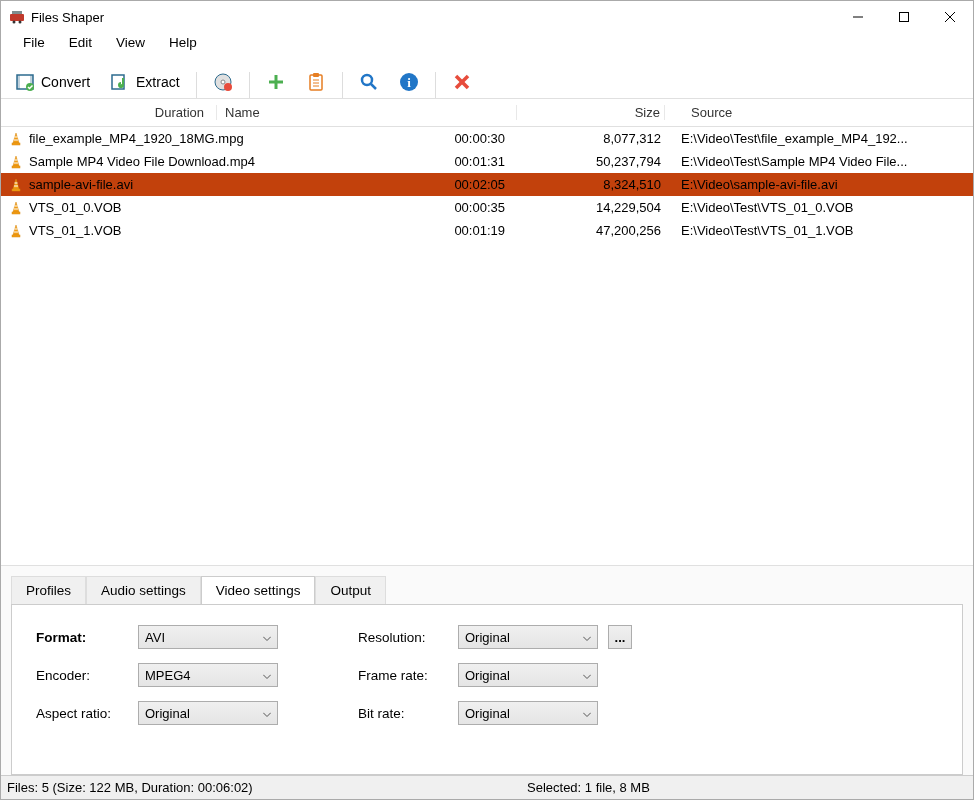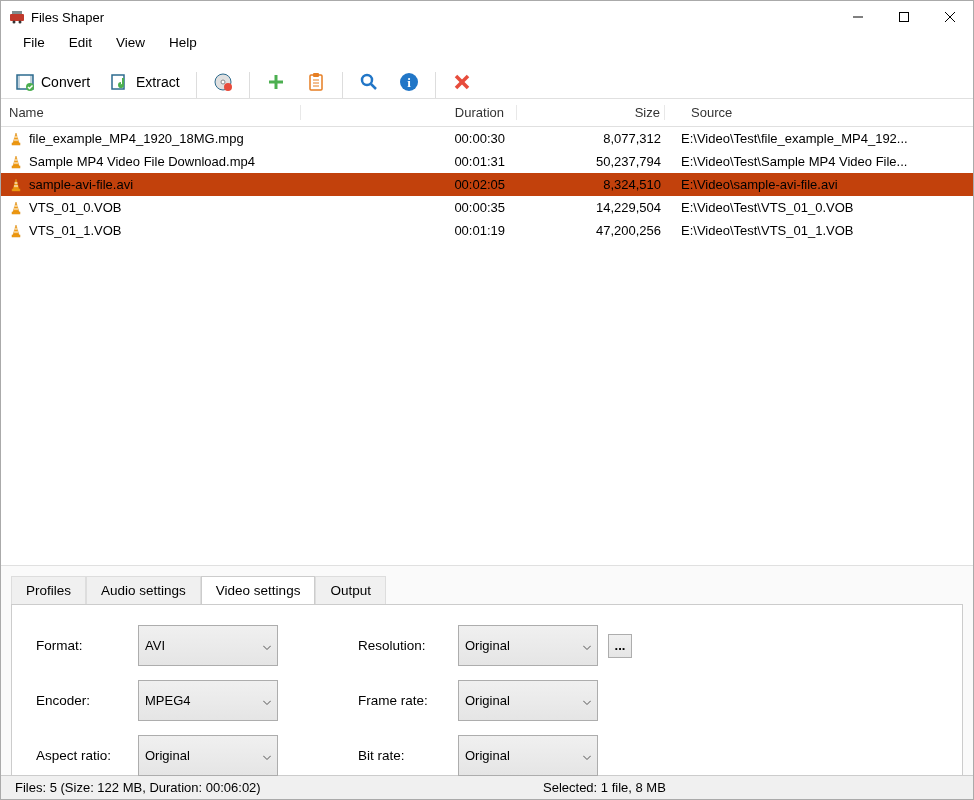--- a/index.html
+++ b/index.html
@@ -41,28 +41,28 @@
 
 .bottom-panel { height: 210px; border-top: 1px solid #e0e0e0; background: #fafafa; display:flex; flex-direction:column; }
 .tabs-wrap { padding: 10px 10px 0 10px; flex:1; display:flex; flex-direction:column; }
 .tabs { display: flex; }
 .tab { padding: 6px 14px; border: 1px solid #ccc; border-bottom: none; background: #f0f0f0; font-size: 13.5px; }
 .tab.active { background: #fff; }
 .tab:not(.active) { border-top-color:#ddd; border-left-color:#ddd; border-right-color:#ddd; }
 .tab-content { flex:1; background: #fff; border: 1px solid #ccc; padding: 20px 24px; }
 .form-grid { display: grid; grid-template-columns: 92px 140px 60px 90px 140px 30px; gap: 14px 10px; align-items: center; }
 .form-lbl { font-size: 13.5px; }
-.form-lbl.bold { font-weight: 400; }
-.combo { height: 41px; border: 1px solid #adadad; background: linear-gradient(#f0f0f0,#e5e5e5); display: flex; align-items: center; padding: 0 6px; font-size: 13px; position:relative; }
+.form-lbl.bold { font-weight: 700; }
+.combo { height: 24px; border: 1px solid #adadad; background: linear-gradient(#f0f0f0,#e5e5e5); display: flex; align-items: center; padding: 0 6px; font-size: 13px; position:relative; }
 .combo .arrow { position:absolute; right:6px; top:50%; transform:translateY(-50%); }
 .smallbtn { width:24px; height:24px; border:1px solid #adadad; background:linear-gradient(#f0f0f0,#e5e5e5); display:flex; align-items:center; justify-content:center; font-weight:700; }
 
 
 .statusbar { height: 24px; border-top: 1px solid #ccc; display: flex; align-items: center; font-size: 13px; background:#f0f0f0; }
-.statusbar .seg { padding: 0 6px; margin-left: 8px; }
+.statusbar .seg { padding: 0 6px; }
 .statusbar .seg:first-child { width: 520px; }
 </style>
 </head>
 <body>
 
 <div class="window">
 
   <div class="titlebar">
     <span class="app-icon">
       <svg width="16" height="16" viewBox="0 0 16 16">
@@ -176,22 +176,22 @@
           <svg width="20" height="20" viewBox="0 0 20 20">
             <line x1="4" y1="4" x2="16" y2="16" stroke="#e74c3c" stroke-width="3.5"></line>
             <line x1="16" y1="4" x2="4" y2="16" stroke="#e74c3c" stroke-width="3.5"></line>
           </svg>
         </span>
       </div>
   </div>
 
   <div class="table-wrap">
     <div class="table-head">
+      <div class="th col-dur">Duration</div>
       <div class="th col-name">Name</div>
-      <div class="th col-dur">Duration</div>
       <div class="th col-size">Size</div>
       <div class="th col-src">Source</div>
     </div>
     <div id="rows">
         <div class="row">
           <div class="cell col-name" style="display:flex;align-items:center">
             <span class="file-icon"><svg width="14" height="14" viewBox="0 0 14 14">
                 <path d="M7 1 L10 11 L4 11 Z" fill="#f39c12" stroke="#d68910" stroke-width="0.5"></path>
                 <rect x="3" y="11" width="8" height="2" fill="#f39c12" stroke="#d68910" stroke-width="0.5"></rect>
                 <line x1="5.5" y1="5" x2="8.5" y2="5" stroke="#fff" stroke-width="1"></line>

